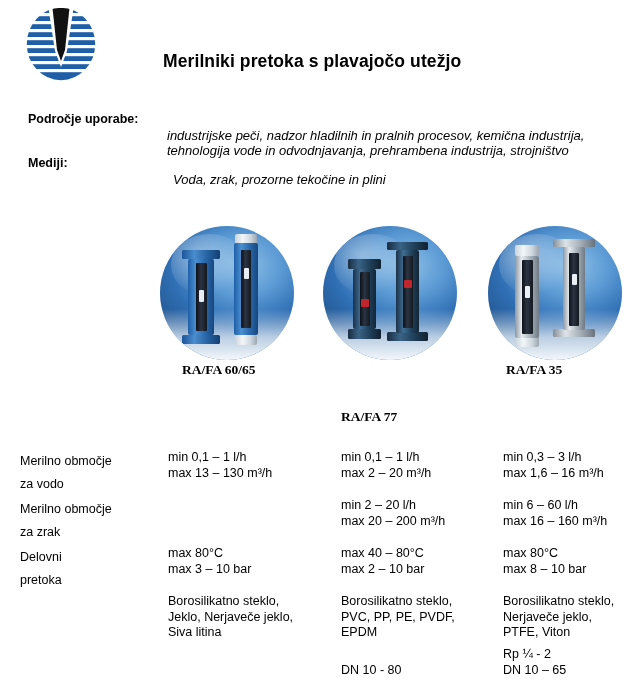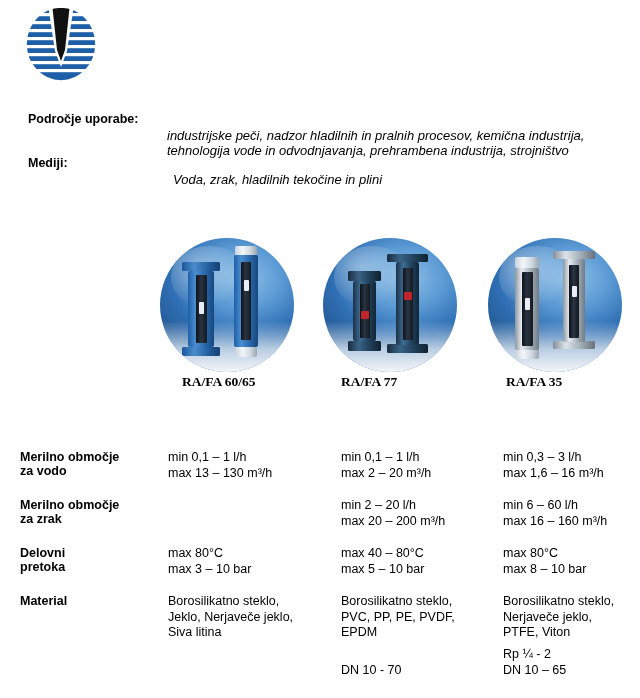--- a/index.html
+++ b/index.html
@@ -77,21 +77,21 @@
   
   .products {
     position: absolute;
     left: 0;
     top: 226px;
     width: 640px;
     height: 140px;
   }
   .product {
     position: absolute;
-    top: 12px;
+    top: 0;
     width: 134px;
     height: 134px;
     font-family: Liberation Serif, serif;
   }
   .product.p0 { left: 160px; }
   .product.p1 { left: 323px; }
   .product.p2 { left: 488px; }
 
   .photo-circle {
     position: relative;
@@ -161,42 +161,42 @@
   .product-label {
     position: absolute;
     top: 136px;
     width: 134px;
     text-align: left;
     font-size: 13.5px;
     font-weight: bold;
     white-space: nowrap;
   }
   .product.p0 .product-label { padding-left: 22px; }
-  .product.p1 .product-label { padding-left: 18px; }
+  .product.p1 .product-label { padding-left: 18px; margin-top: 47px; }
   .product.p2 .product-label { padding-left: 18px; }
 
   
   .spec-table {
     position: absolute;
     left: 0;
     top: 450px;
     width: 640px;
   }
   .spec-row {
     position: relative;
     width: 640px;
   }
   .spec-row .rlabel {
     position: absolute;
     left: 20px;
     top: 0;
     width: 145px;
     font-size: 12.5px;
-    font-weight: bold;
-    line-height: 14px;
+    font-weight: normal;
+    line-height: 23px;
     white-space: pre-line;
   }
   .spec-row .cell {
     position: absolute;
     top: 0;
     font-size: 12.5px;
     line-height: 15.5px;
     white-space: pre-line;
   }
   .spec-row .cell.c0 { left: 168px; width: 170px; }
@@ -228,31 +228,32 @@
         <rect x="0" y="48" width="78" height="3.2" fill="#ffffff"></rect>
         <rect x="0" y="56" width="78" height="3.2" fill="#ffffff"></rect>
         <rect x="0" y="64" width="78" height="3.2" fill="#ffffff"></rect>
         <path d="M26 0 L52 0 L45 46 L39 62 L33 46 Z" fill="#ffffff"></path>
         <path d="M30.5 3 L47.5 3 L43 45 L39 56 L35 45 Z" fill="#111111"></path>
       </g>
       <ellipse cx="39" cy="39" rx="35" ry="37" fill="none" stroke="#ffffff" stroke-width="1.6"></ellipse>
     </svg>
   </div>
 
+  <div class="doc-title">Merilniki pretoka s plavajočo utežjo</div>
 </div>
 
 <div class="intro">
   <div class="intro-row r1">
     <div class="intro-label">Področje uporabe:</div>
     <div class="intro-value">industrijske peči, nadzor hladilnih in pralnih procesov, kemična industrija,
 tehnologija vode in odvodnjavanja, prehrambena industrija, strojništvo</div>
   </div>
   <div class="intro-row r2">
     <div class="intro-label">Mediji:</div>
-    <div class="intro-value">Voda, zrak, hladilnih tekočine in plini</div>
+    <div class="intro-value">Voda, zrak, prozorne tekočine in plini</div>
   </div>
 </div>
 
 <div class="products">
 
   <div class="product p0">
     <div class="photo-circle">
       <div class="glare"></div>
       <div class="floor"></div>
 
@@ -341,37 +342,36 @@
     <div class="cell c2">min 6 – 60 l/h
 max 16 – 160 m³/h</div>
   </div>
 
   <div class="spec-row h2">
     <div class="rlabel">Delovni
 pretoka</div>
     <div class="cell c0">max 80°C
 max 3 – 10 bar</div>
     <div class="cell c1">max  40 – 80°C
-max  5 – 10 bar</div>
+max  2 – 10 bar</div>
     <div class="cell c2">max 80°C
 max 8 – 10 bar</div>
   </div>
 
   <div class="spec-row h3">
-    <div class="rlabel">Material</div>
     <div class="cell c0">Borosilikatno steklo,
 Jeklo, Nerjaveče jeklo,
 Siva litina</div>
     <div class="cell c1">Borosilikatno steklo,
 PVC, PP, PE, PVDF,
 EPDM</div>
     <div class="cell c2">Borosilikatno steklo,
 Nerjaveče jeklo,
 PTFE, Viton</div>
   </div>
 
   <div class="spec-row h2">
     <div class="cell c1">
-DN 10 - 70</div>
+DN 10 - 80</div>
     <div class="cell c2">Rp ¼ - 2
 DN 10 – 65</div>
   </div>
 </div>
 
 </body></html>

